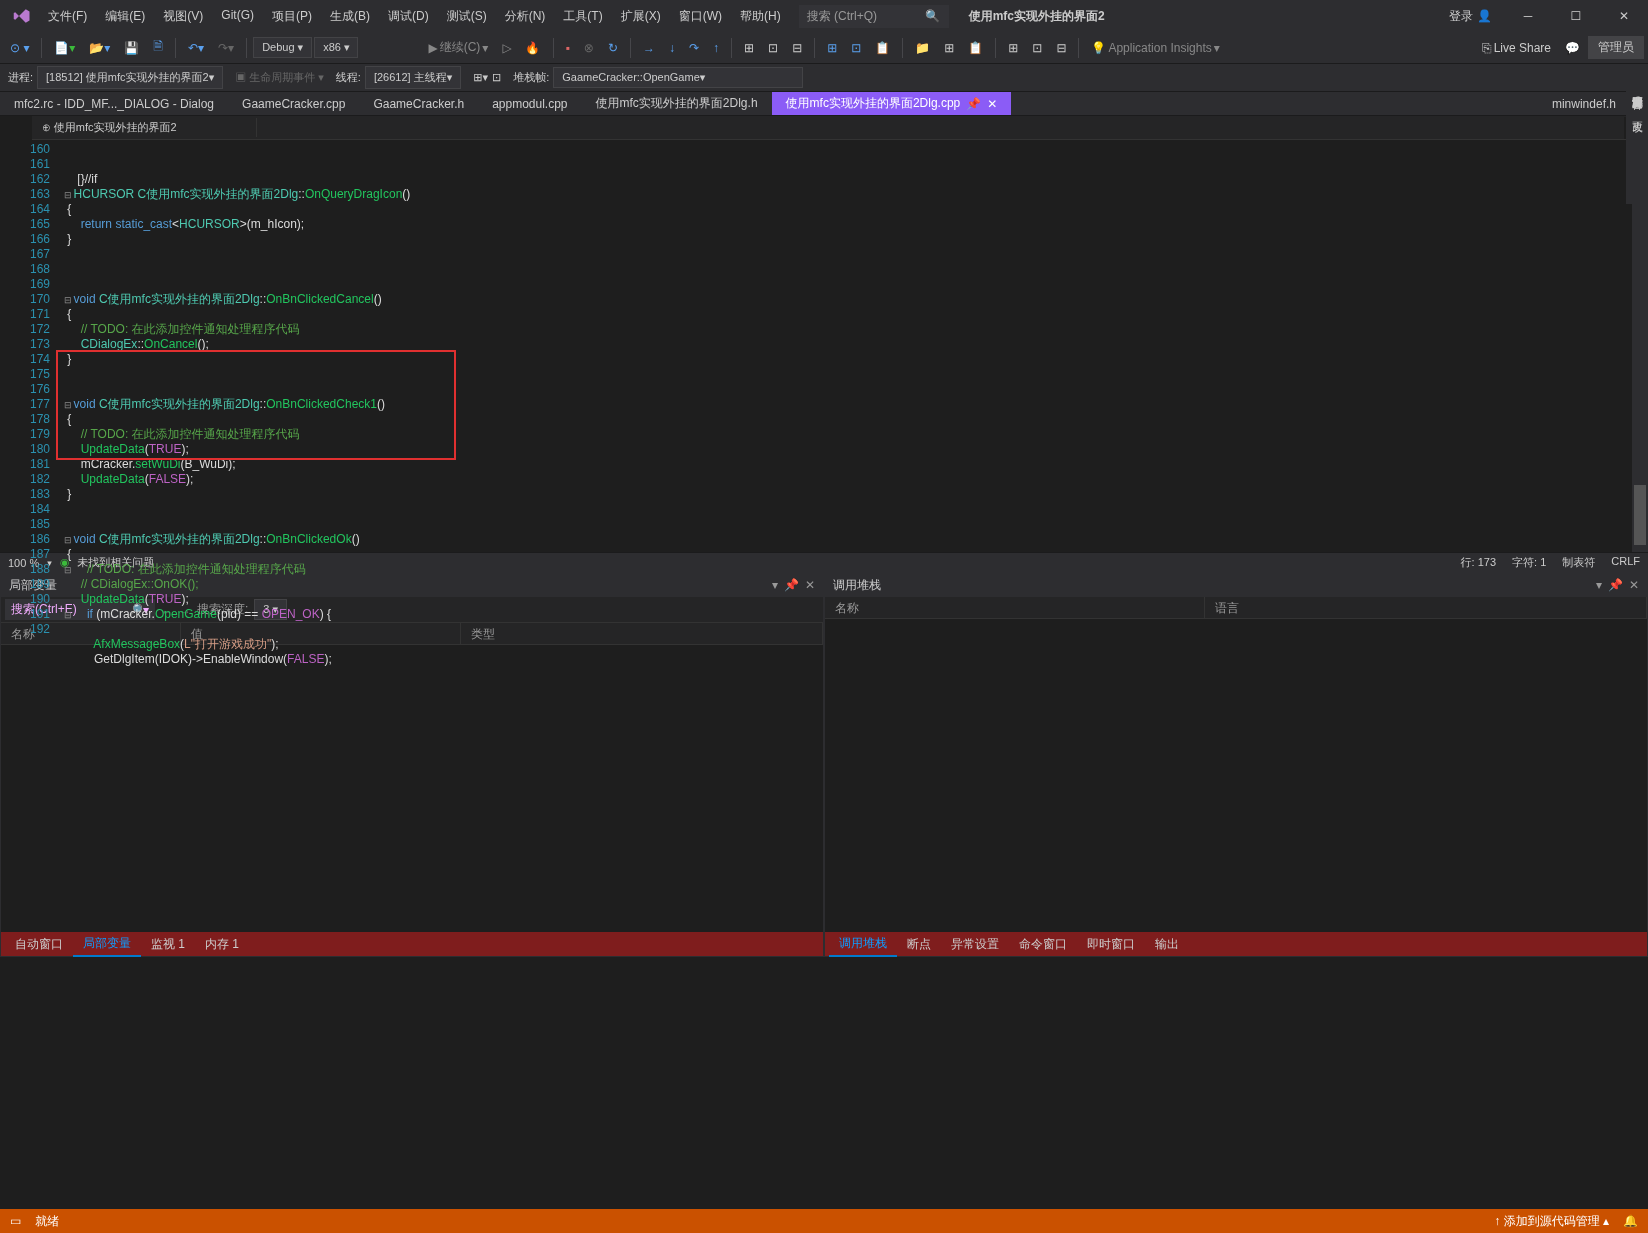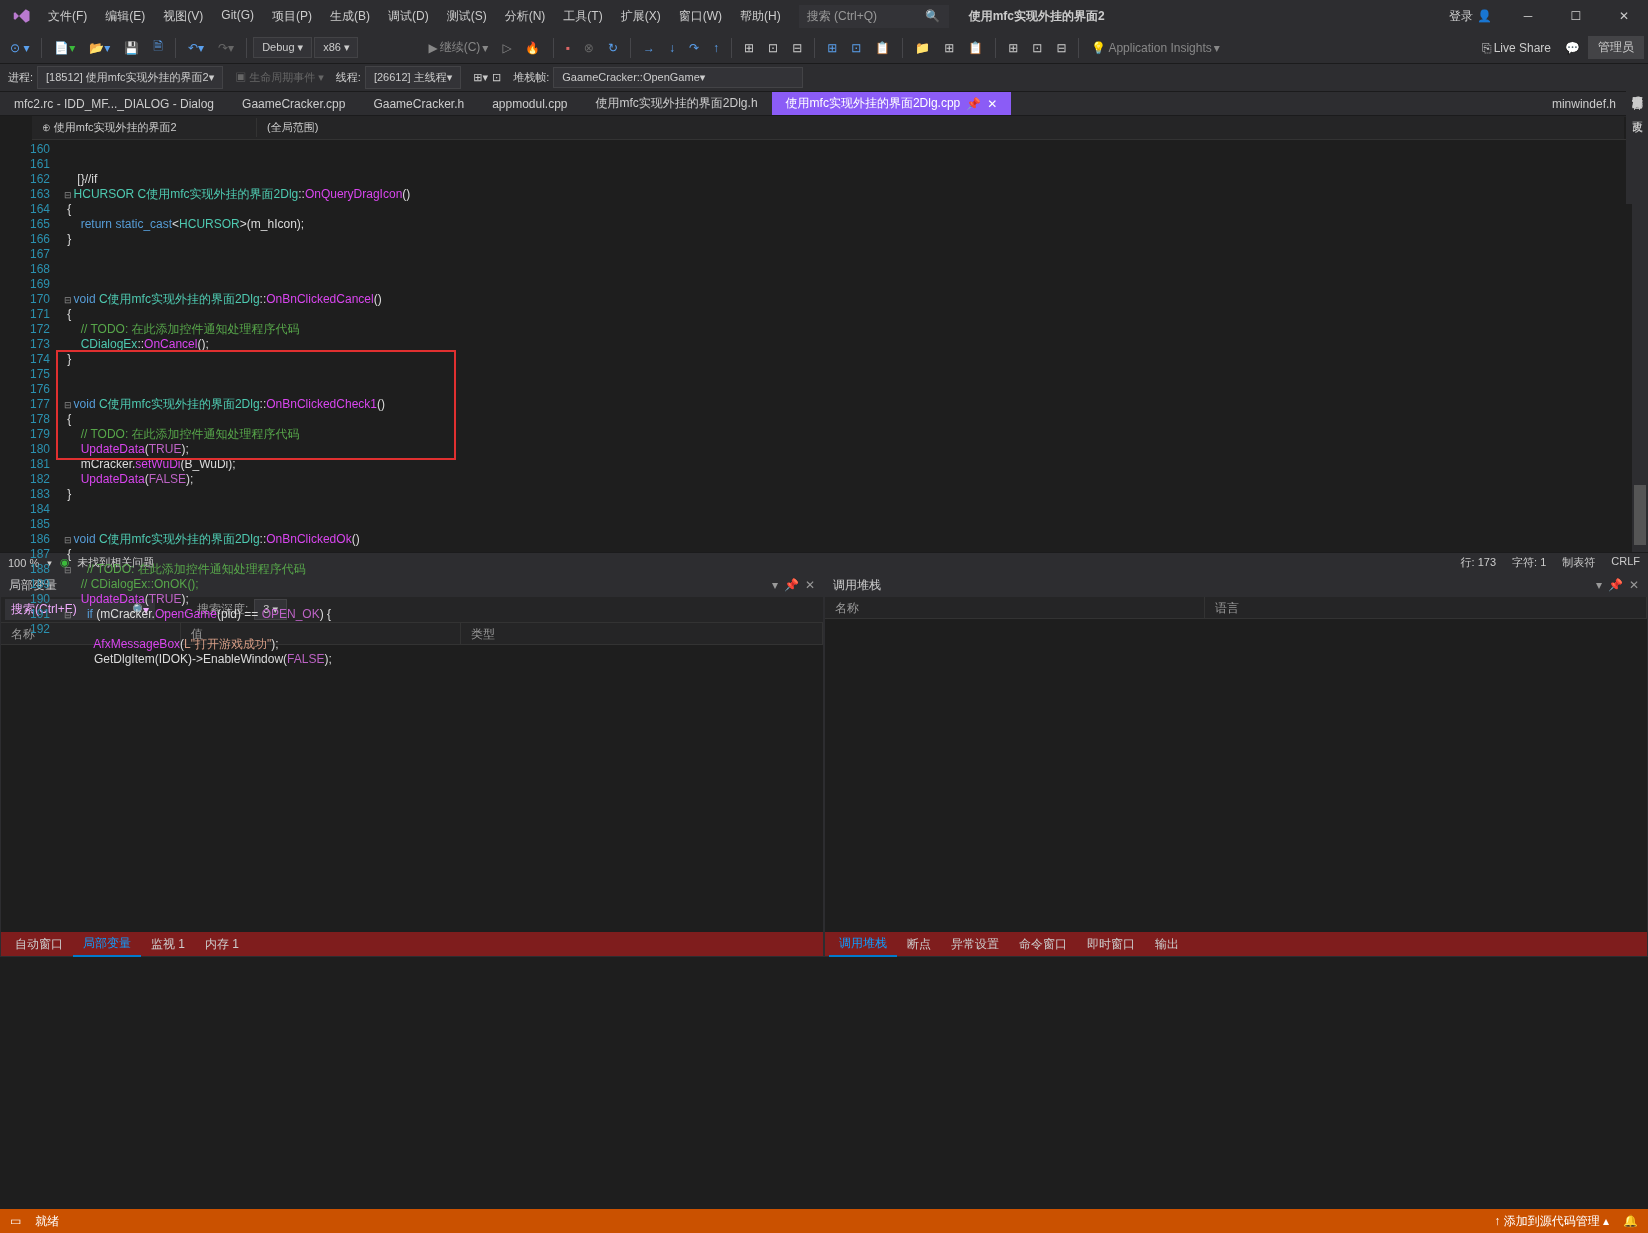--- a/index.html
+++ b/index.html
@@ -25,21 +25,21 @@
 .scope-bar { height: 24px; background: #252526; display: flex; align-items: center; border-bottom: 1px solid #333; position:relative;margin-left:32px;}
 .scope-drop { padding: 2px 20px 2px 10px; color: #ccc; font-size:11px; background:#252526; border-right:1px solid #333;}
 .editor-area { height: 412px; display: flex; background: #1e1e1e; position: relative; }
 .gutter { width: 60px; background: #1e1e1e; text-align: right; padding-right: 10px; color: #2b91af; font-family: Consolas, monospace; font-size: 12px; line-height: 15px; padding-top: 2px; }
 .gutter-line { height: 15px; }
 .code { flex: 1; font-family: Consolas, "NSimSun", monospace; font-size: 12px; line-height: 15px; padding-top: 2px; position: relative; white-space:pre;}
 .code-line { height: 15px; padding-left: 4px; }
 .highlight-box { position: absolute; border: 2px solid #e03030; }
 .kw { color: #569cd6; }
 .type { color: #4ec9b0; }
-.method { color: #d946ef; }
+.method { color: #22c55e; }
 .comment { color: #57a64a; }
 .str { color: #d69d85; }
 .const { color: #bd63c5; }
 .punc { color: #dcdcdc; }
 .plain { color: #dcdcdc; }
 .editor-status { height: 20px; background: #2d2d30; display: flex; align-items: center; padding: 0 8px; justify-content: space-between; font-size: 11px; border-top:1px solid #1b1b1c;}
 .es-left { display:flex; align-items:center; gap:8px;}
 .es-right { display:flex; gap:16px; color:#ccc;}
 .panels { display: flex; height: 385px; }
 .panel { flex: 1; background: #252526; display: flex; flex-direction: column; border: 1px solid #2d2d30; }
@@ -207,21 +207,20 @@
       <span>✕</span>
     </div>
   <div class="tab" style="margin-left:auto">
       <span>minwindef.h</span>
     </div>
   <span class="tool-btn">▾</span>
 </div>
 
 <div class="scope-bar">
   <div class="scope-drop" style="width:225px">⊕ <span>使用mfc实现外挂的界面2</span></div>
-  <div class="scope-drop" style="flex:1"><span>(全局范围)</span></div>
   <span class="tool-btn" style="position:absolute;right:2px;background:#1e1e1e;">✚</span>
 </div>
 
 <div class="editor-area">
   <div class="gutter" id="gutter">
       <div class="gutter-line">160</div>
       <div class="gutter-line">161</div>
       <div class="gutter-line">162</div>
       <div class="gutter-line">163</div>
       <div class="gutter-line">164</div>

